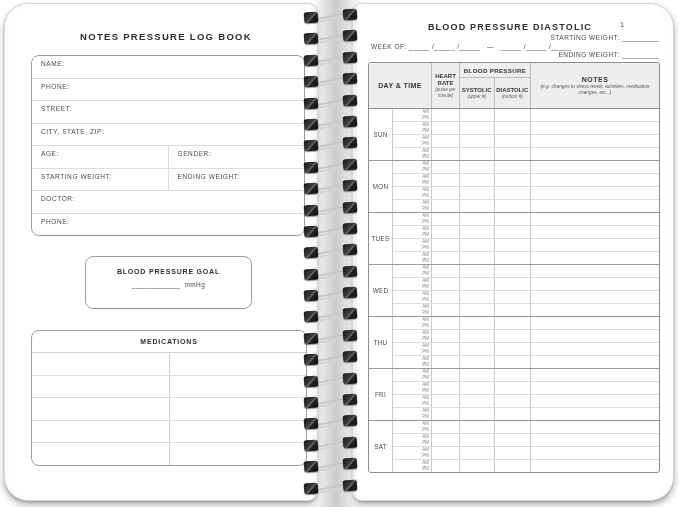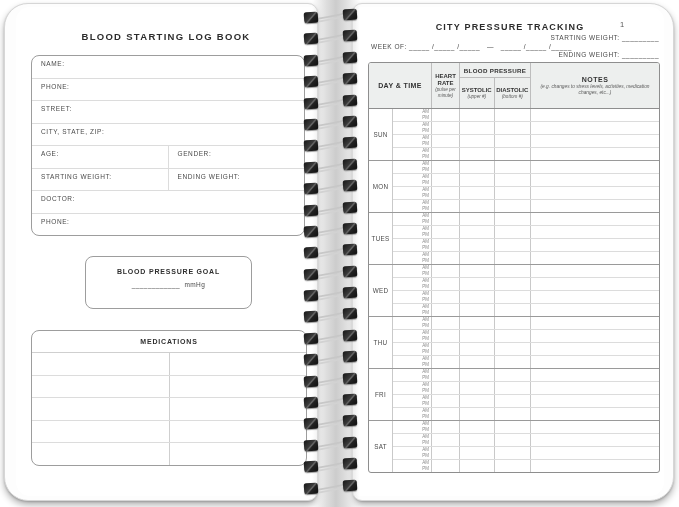--- a/index.html
+++ b/index.html
@@ -95,21 +95,21 @@
 </style>
 </head>
 <body>
 
 <div class="stage">
 
   <div class="cover cover-left"></div>
   <div class="cover cover-right"></div>
 
   <div class="page page-left">
-    <div class="lp-title">BLOOD STARTING LOG BOOK</div>
+    <div class="lp-title">NOTES PRESSURE LOG BOOK</div>
 
     <div class="info-box">
       <div class="info-row">
         <div class="info-cell">NAME:</div>
       </div>
       <div class="info-row">
         <div class="info-cell">PHONE:</div>
       </div>
       <div class="info-row">
         <div class="info-cell">STREET:</div>
@@ -159,21 +159,21 @@
           </div>
           <div class="med-row">
             <div class="med-cell left"></div>
             <div class="med-cell"></div>
           </div>
         </div>
     </div>
   </div>
 
   <div class="page page-right">
-    <div class="rp-title">CITY PRESSURE TRACKING</div>
+    <div class="rp-title">BLOOD PRESSURE DIASTOLIC</div>
     <div class="rp-pagenum">1</div>
 
     <div class="week-line"><span>WEEK OF:</span><span> _____ /_____ /_____   —   _____ /_____ /_____</span></div>
     <div class="weight-line weight-start">STARTING WEIGHT: _________</div>
     <div class="weight-line weight-end">ENDING WEIGHT: _________</div>
 
     <div class="bp-table">
       <div class="bp-head">
         <div class="h-cell h-daytime">DAY &amp; TIME</div>
         <div class="h-cell h-hr">

